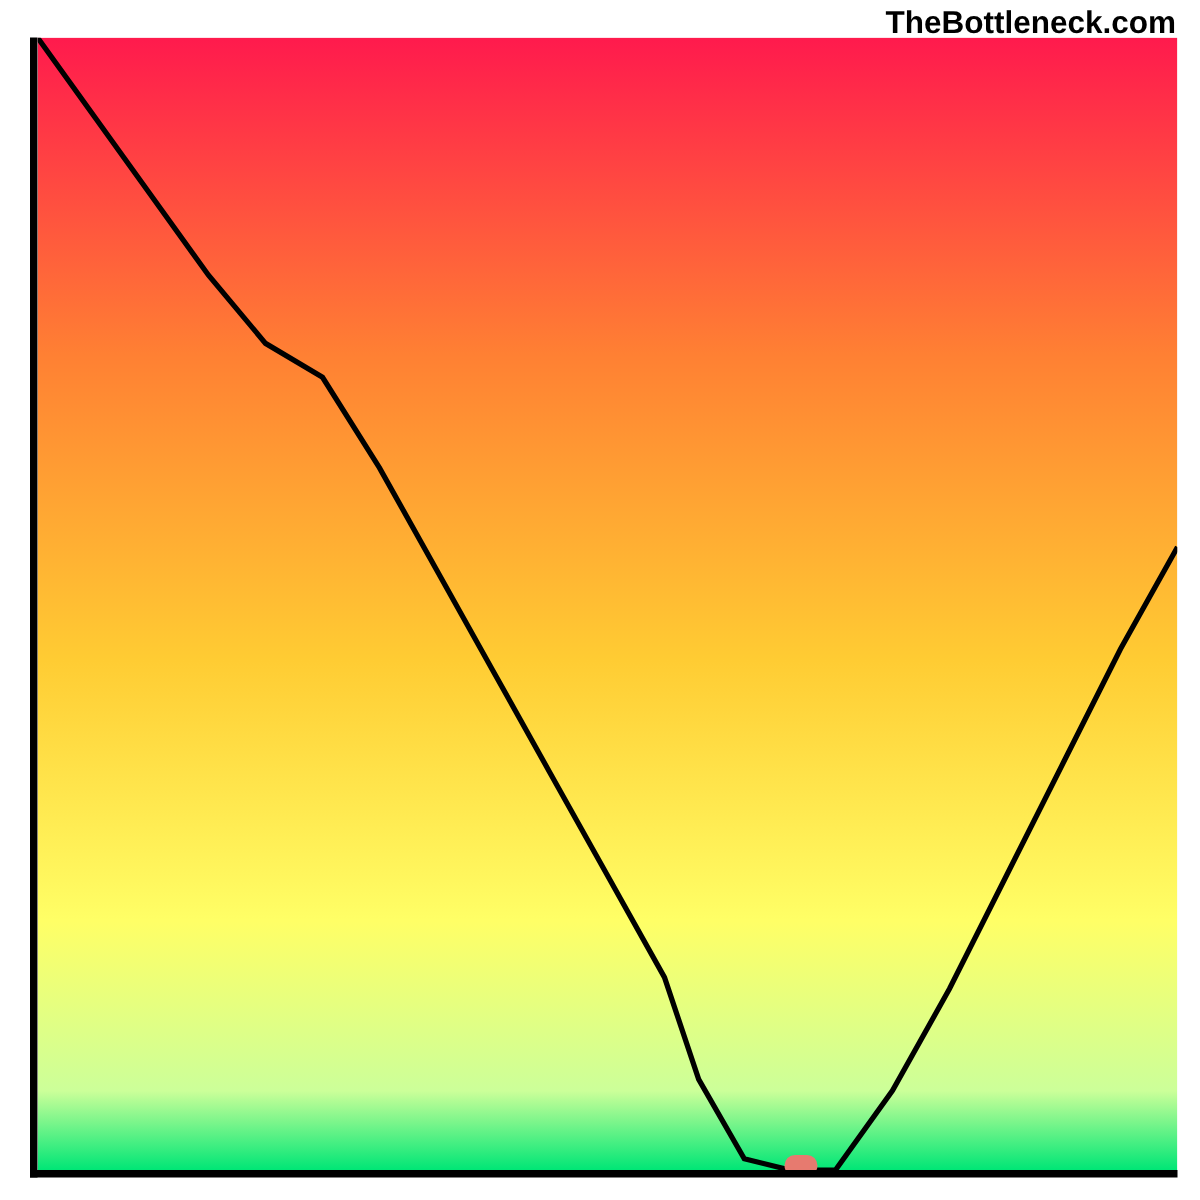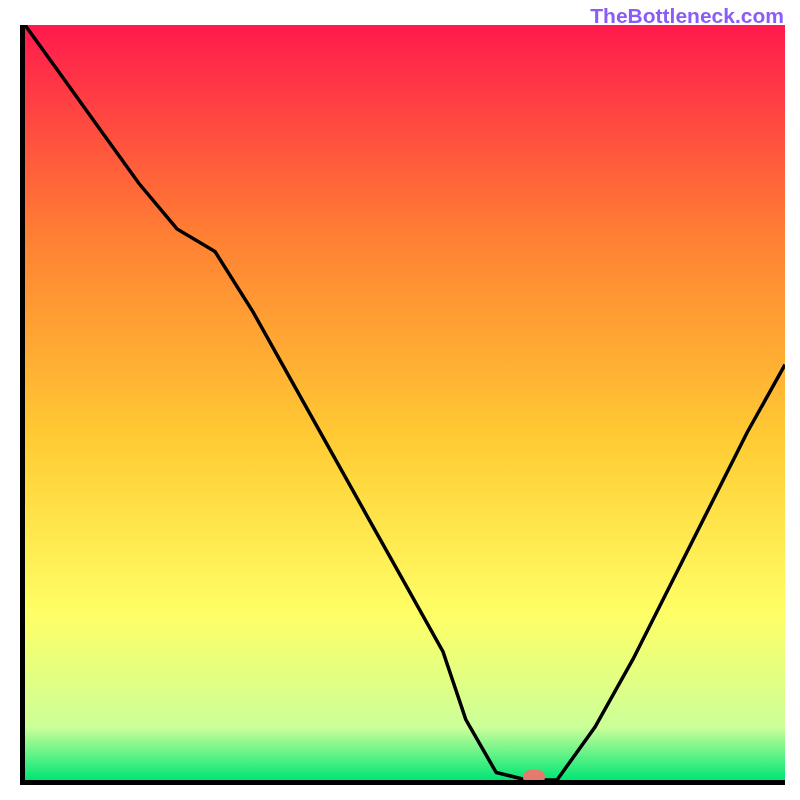--- a/index.html
+++ b/index.html
@@ -14,21 +14,21 @@
     position: relative;
     width: 800px;
     height: 800px;
   }
   .watermark {
     position: absolute;
     top: 4px;
     right: 16px;
     font-size: 21px;
     font-weight: bold;
-    color: #8b5cf6;
+    color: #000000;
     z-index: 10;
   }
   .plot-area {
     position: absolute;
     left: 20px;
     top: 25px;
     width: 760px;
     height: 755px;
     border-left: 5px solid #000;
     border-bottom: 5px solid #000;

